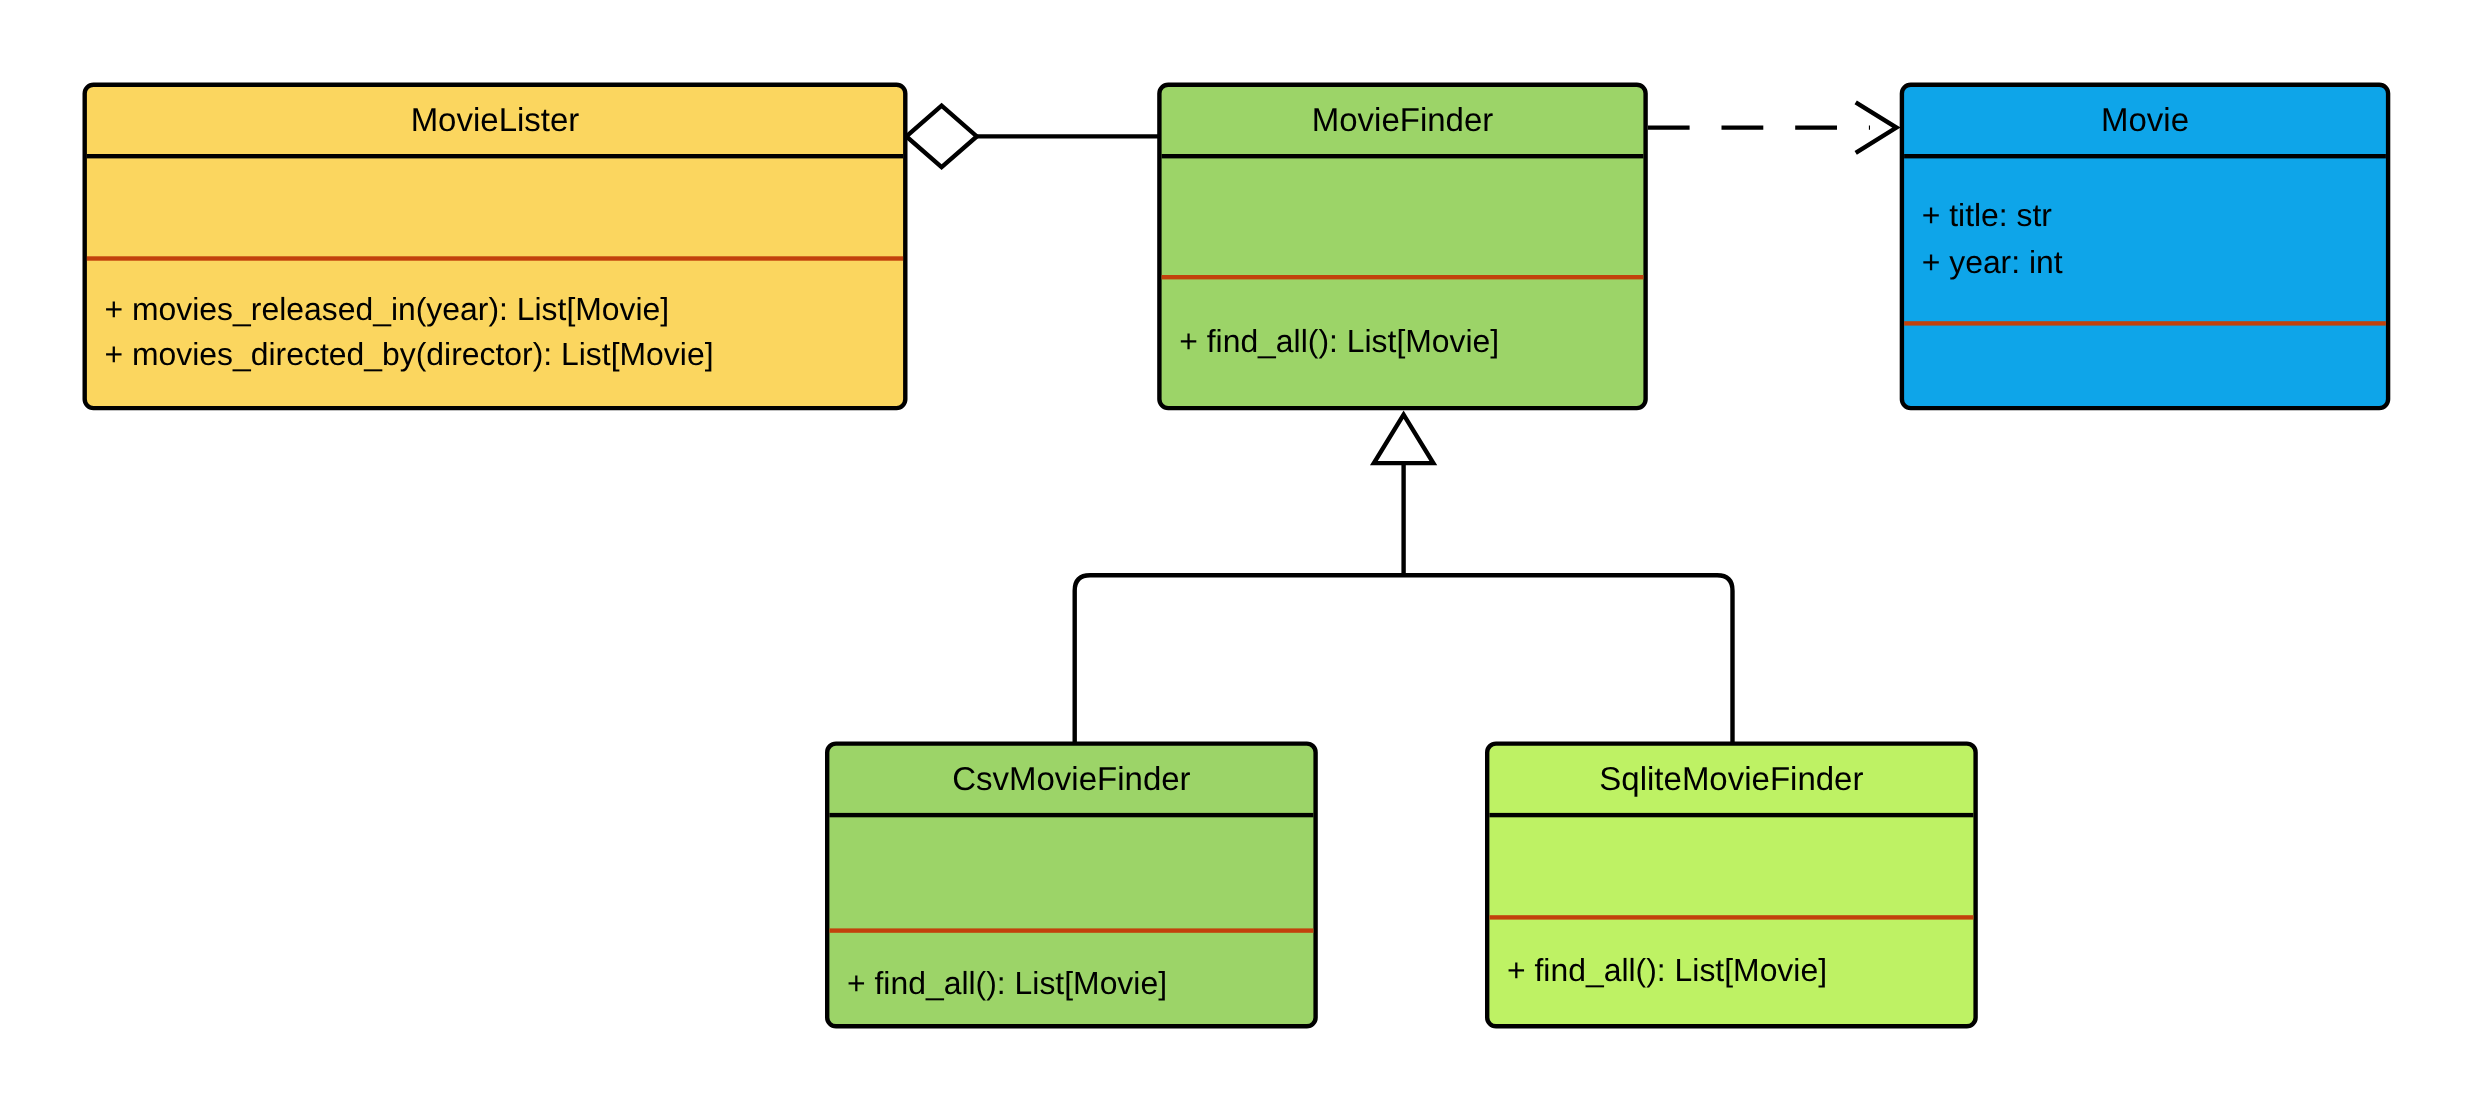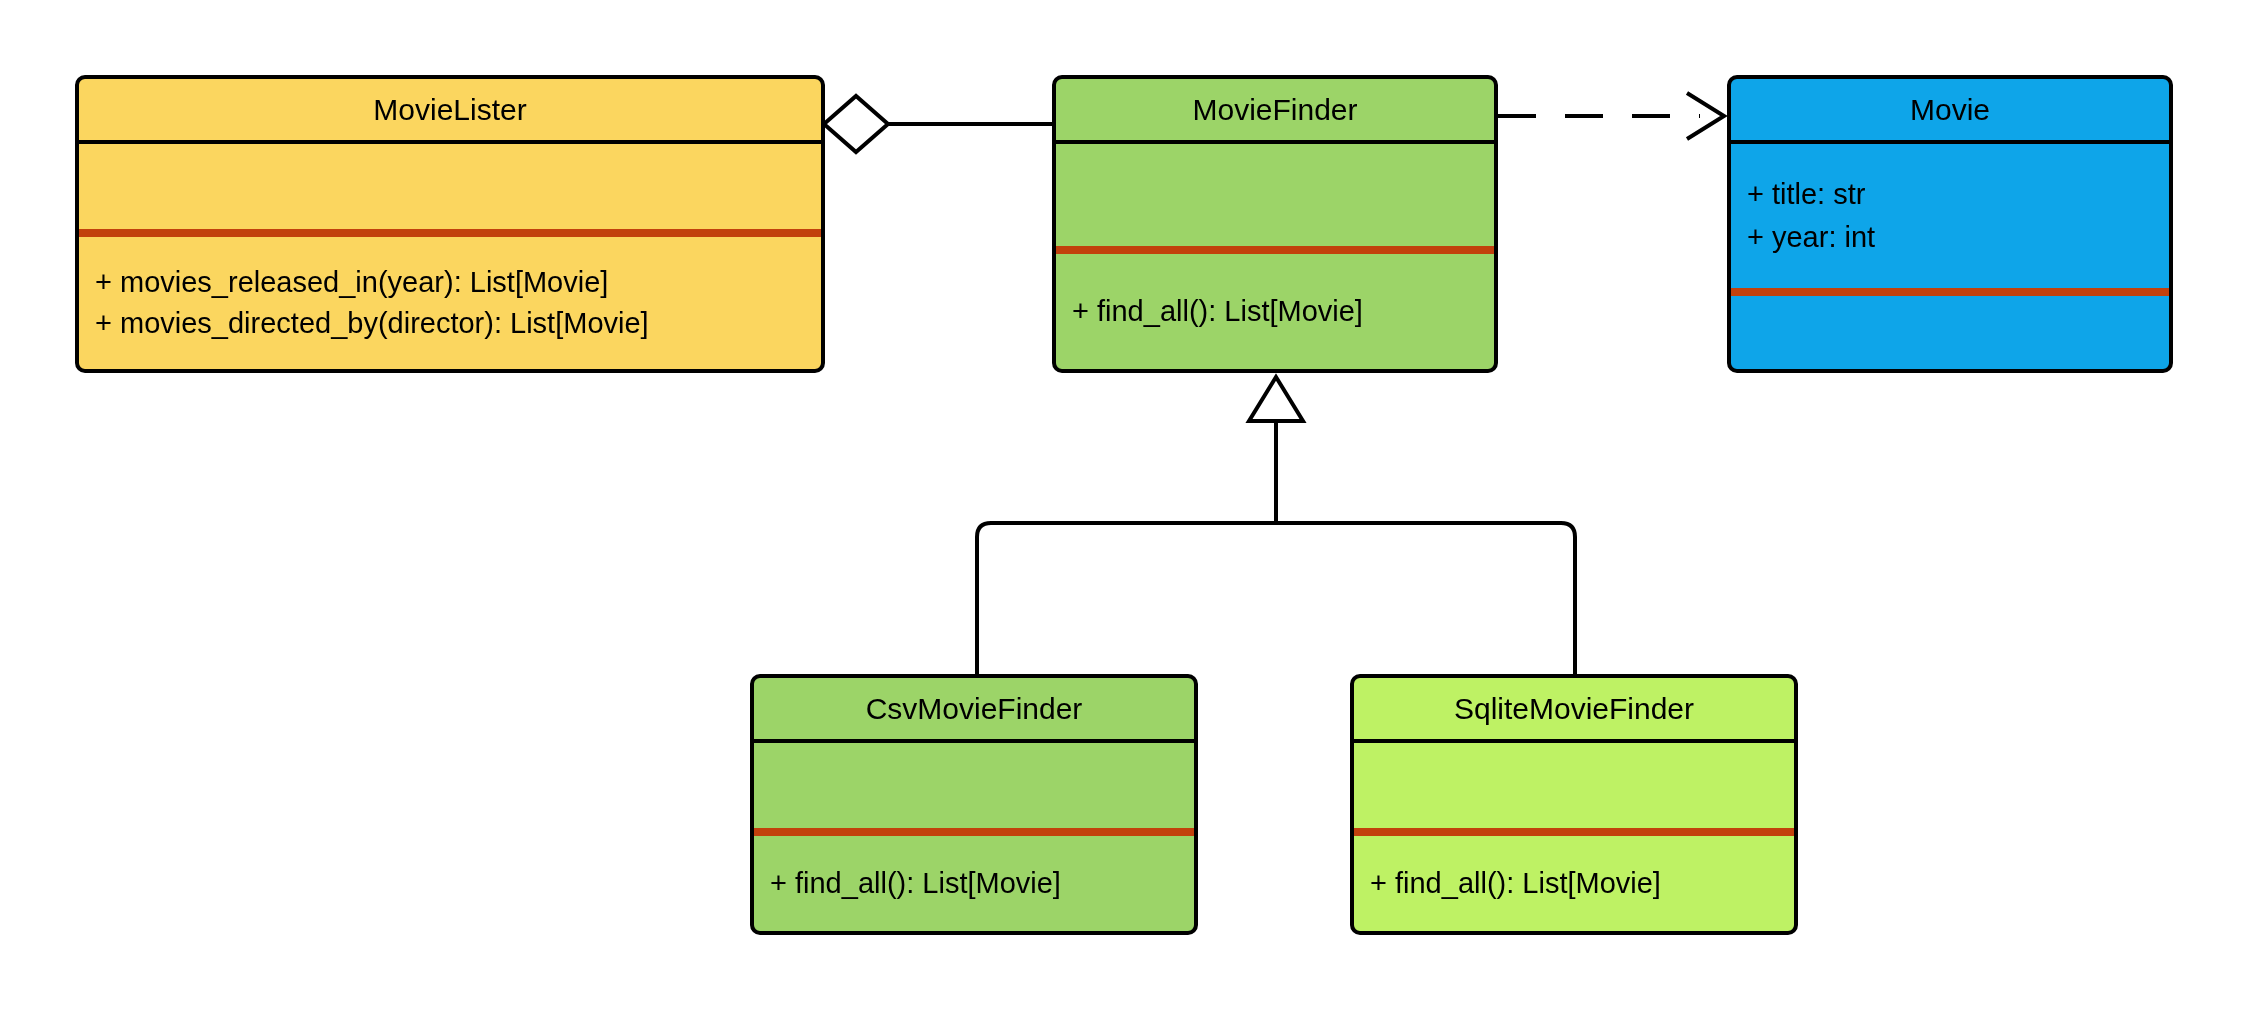--- a/index.html
+++ b/index.html
@@ -36,21 +36,21 @@
   }
   .sec-title {
     display: flex;
     align-items: center;
     justify-content: center;
     font-size: 30px;
     border-bottom: 4px solid #000000;
     flex: 0 0 auto;
   }
   .sec-attrs {
-    border-bottom: 8px solid #c2410c;
+    border-bottom: 4px solid #c2410c;
     flex: 0 0 auto;
     display: flex;
     flex-direction: column;
     justify-content: center;
   }
   .sec-methods {
     flex: 1 1 auto;
     display: flex;
     flex-direction: column;
     justify-content: center;
@@ -127,21 +127,21 @@
 
   <div id="box-movie" class="class-box" style="background: #0ea5e9;">
     <div class="sec sec-title">Movie</div>
     <div class="sec sec-attrs">
       <div class="member-line">+ title: str</div>
       <div class="member-line">+ year: int</div>
     </div>
     <div class="sec sec-methods"></div>
   </div>
 
-  <div id="box-csvmoviefinder" class="class-box" style="background: rgb(156, 212, 104);">
+  <div id="box-csvmoviefinder" class="class-box" style="background: rgb(156, 212, 104); gap: 12px;">
     <div class="sec sec-title">CsvMovieFinder</div>
     <div class="sec sec-attrs"></div>
     <div class="sec sec-methods">
       <div class="member-line">+ find_all(): List[Movie]</div>
     </div>
   </div>
 
   <div id="box-sqlitemoviefinder" class="class-box" style="background: #bef264;">
     <div class="sec sec-title">SqliteMovieFinder</div>
     <div class="sec sec-attrs"></div>

